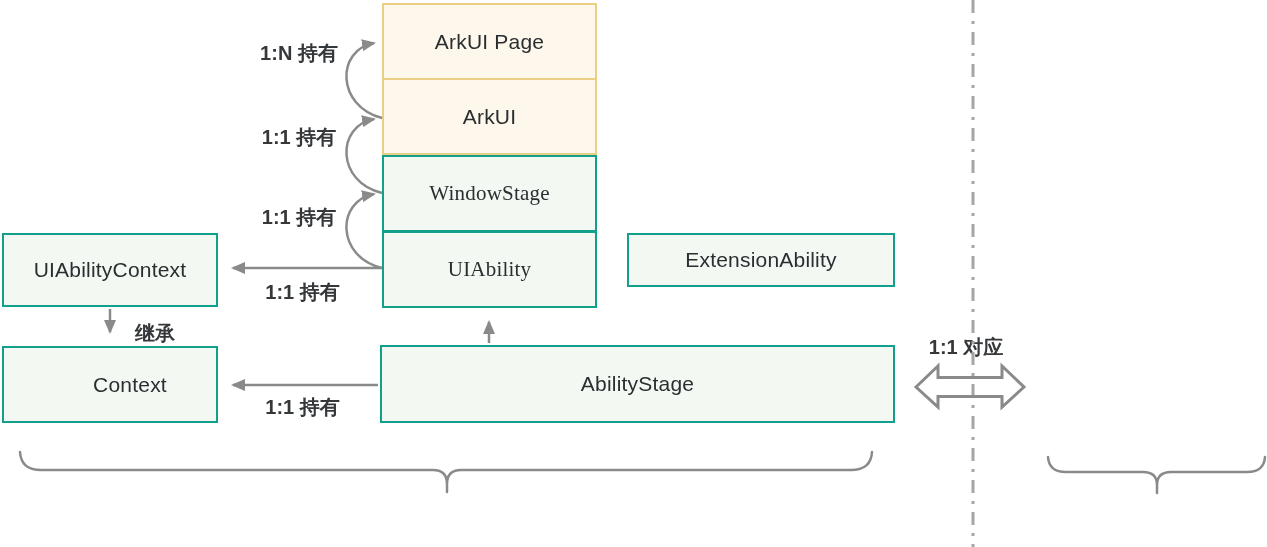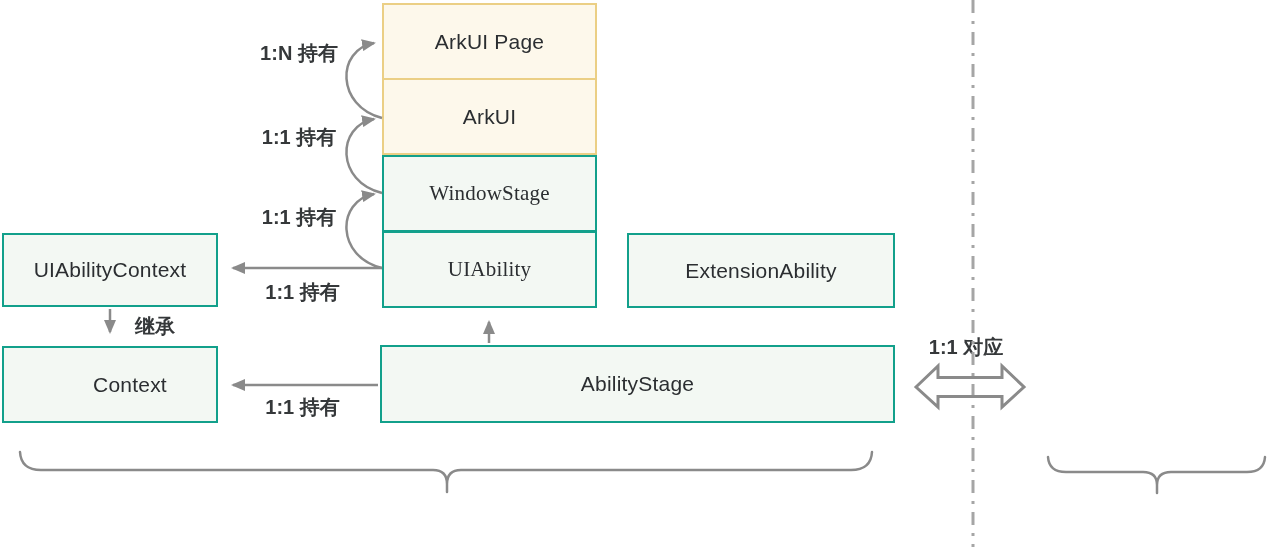--- a/index.html
+++ b/index.html
@@ -40,21 +40,21 @@
   <div class="group mintgroup" style="left:382px;top:155px;width:215px;height:153px;font-family:Liberation Serif, serif;">
     <div class="cell">WindowStage</div>
     <div class="divider-teal"></div>
     <div class="cell">UIAbility</div>
   </div>
 
   <div class="box mintbox" style="left:2px;top:233px;width:216px;height:74px;text-align:right;">UIAbilityContext</div>
 
   <div class="box mintbox" style="left:2px;top:346px;width:216px;height:77px;padding-left:40px;">Context</div>
 
-  <div class="box mintbox" style="left:627px;top:233px;width:268px;height:75px;">ExtensionAbility</div>
+  <div class="box mintbox" style="left:627px;top:233px;width:268px;height:54px;">ExtensionAbility</div>
 
   <div class="box mintbox" style="left:380px;top:345px;width:515px;height:78px;">AbilityStage</div>
 
 
   <svg id="overlay" viewBox="0 0 1267 547" xmlns="http://www.w3.org/2000/svg">
     <defs>
       <marker id="ah" markerUnits="userSpaceOnUse" markerWidth="14" markerHeight="12" refX="12" refY="6" orient="auto">
         <path d="M0,0 L14,6 L0,12 Z" fill="#8A8A8A"></path>
       </marker>
     </defs>
@@ -76,17 +76,17 @@
     <polygon points="916,387 938,366 938,377.5 1002,377.5 1002,366 1024,387 1002,407 1002,396.5 938,396.5 938,407" fill="none" stroke="#8A8A8A" stroke-width="3" stroke-linejoin="miter"></polygon>
 
     <path d="M 20 452 Q 21 470 41 470 L 433 470 Q 447 470 447 484 L 447 492 M 447 484 Q 447 470 461 470 L 851 470 Q 871 470 872 452" fill="none" stroke="#8A8A8A" stroke-width="2.5" stroke-linecap="round"></path>
     <path d="M 1048 457 Q 1049 472 1066 472 L 1143 472 Q 1157 472 1157 485 L 1157 493 M 1157 485 Q 1157 472 1171 472 L 1247 472 Q 1264 472 1265 457" fill="none" stroke="#8A8A8A" stroke-width="2.5" stroke-linecap="round"></path>
   </svg>
 
   <div class="edge-label" style="left:253px;top:40px;width:92px;">1:N 持有</div>
   <div class="edge-label" style="left:253px;top:124px;width:92px;">1:1 持有</div>
   <div class="edge-label" style="left:253px;top:204px;width:92px;">1:1 持有</div>
   <div class="edge-label" style="left:250px;top:279px;width:105px;">1:1 持有</div>
-  <div class="edge-label" style="left:124px;top:313px;width:62px;">继承</div>
+  <div class="edge-label" style="left:124px;top:320px;width:62px;">继承</div>
   <div class="edge-label" style="left:250px;top:394px;width:105px;">1:1 持有</div>
   <div class="edge-label" style="left:916px;top:334px;width:100px;">1:1 对应</div>
 
 </div>
 
 </body></html>

